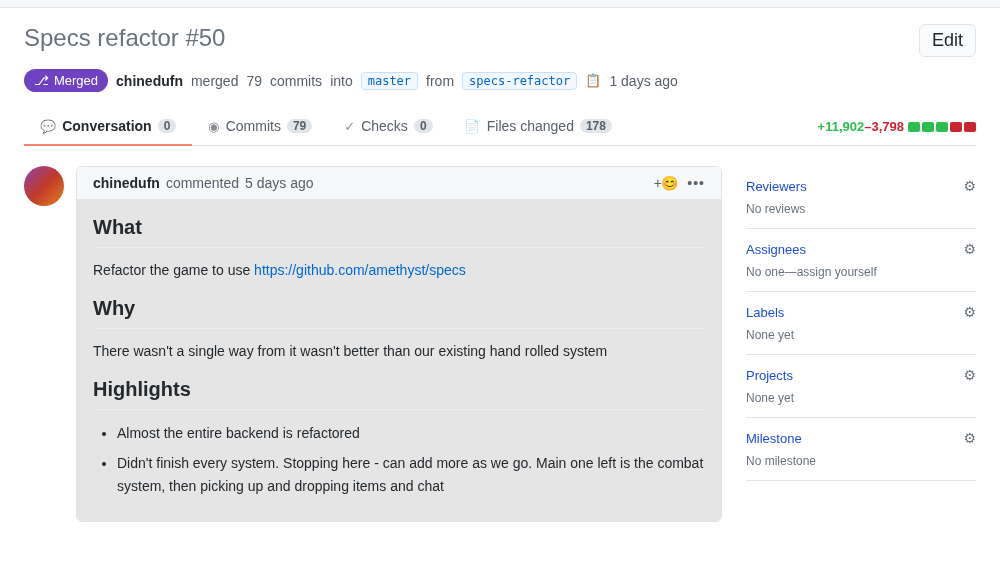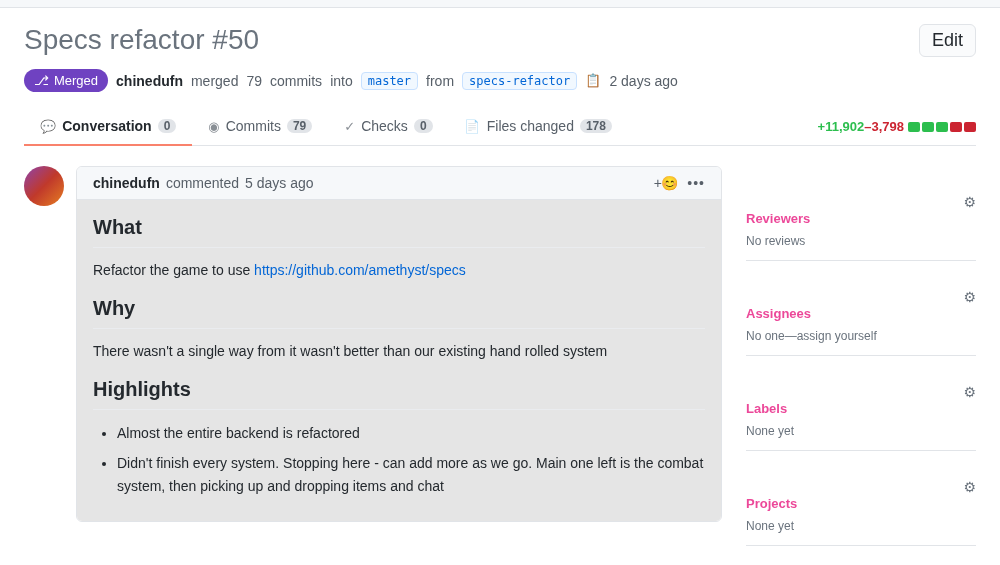--- a/index.html
+++ b/index.html
@@ -24,21 +24,21 @@
     }
 
     
     .pr-header {
       display: flex;
       align-items: flex-start;
       justify-content: space-between;
       margin-bottom: 12px;
     }
     .pr-title {
-      font-size: 28px;
+      font-size: 24px;
       font-weight: 400;
       color: #24292e;
     }
     .pr-title span {
       color: #6a737d;
       font-weight: 300;
     }
     .edit-button {
       border: 1px solid #e1e4e8;
       background: #fafbfc;
@@ -251,24 +251,23 @@
       padding: 12px 0;
       border-bottom: 1px solid #e1e4e8;
     }
     .sidebar-section-header {
       display: flex;
       align-items: center;
       justify-content: space-between;
       margin-bottom: 8px;
     }
     .sidebar-section-title {
-      font-weight: 700;
-      font-size: 13px;
-      color: #ec4899;
-      margin-top: 33px;
+      font-weight: 400;
+      font-size: 13px;
+      color: #1d4ed8;
     }
     .sidebar-gear {
       color: #6a737d;
       font-size: 14px;
       cursor: pointer;
     }
     .sidebar-value {
       font-size: 12px;
       color: #6a737d;
     }
@@ -295,21 +294,21 @@
     </span>
     <span class="meta-author">chinedufn</span>
     <span>merged</span>
     <span>79</span>
     <span>commits</span>
     <span>into</span>
     <span class="meta-branch">master</span>
     <span>from</span>
     <span class="meta-branch">specs-refactor</span>
     <span class="meta-copy-icon">📋</span>
-    <span>2 days ago</span>
+    <span>1 days ago</span>
   </div>
 
   <div class="tabs-bar">
     <div class="tab active">
       <span class="tab-icon">💬</span>
       <span>Conversation</span>
       <span class="tab-count">0</span>
     </div>
     <div class="tab">
       <span class="tab-icon">◉</span>

